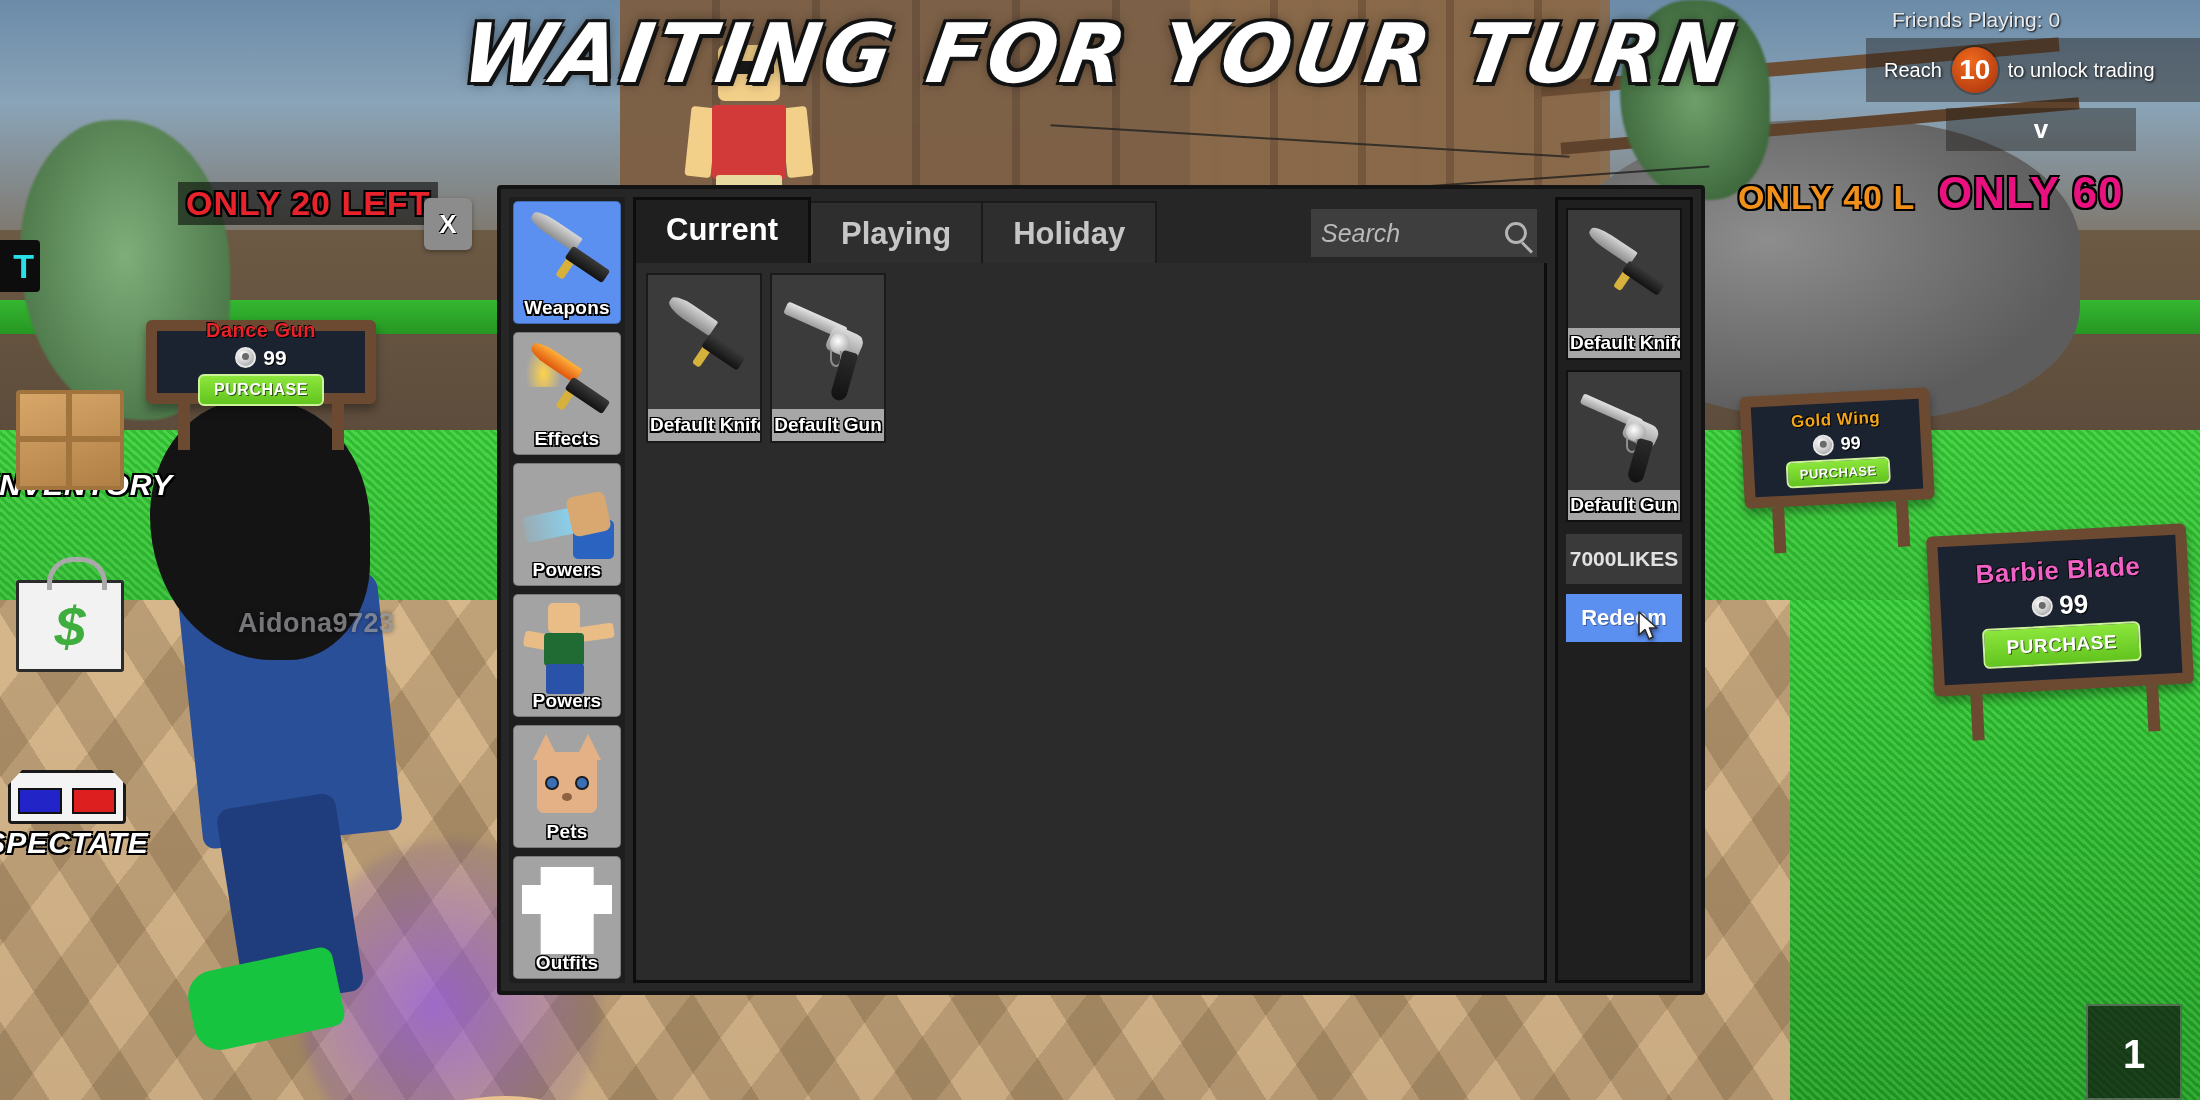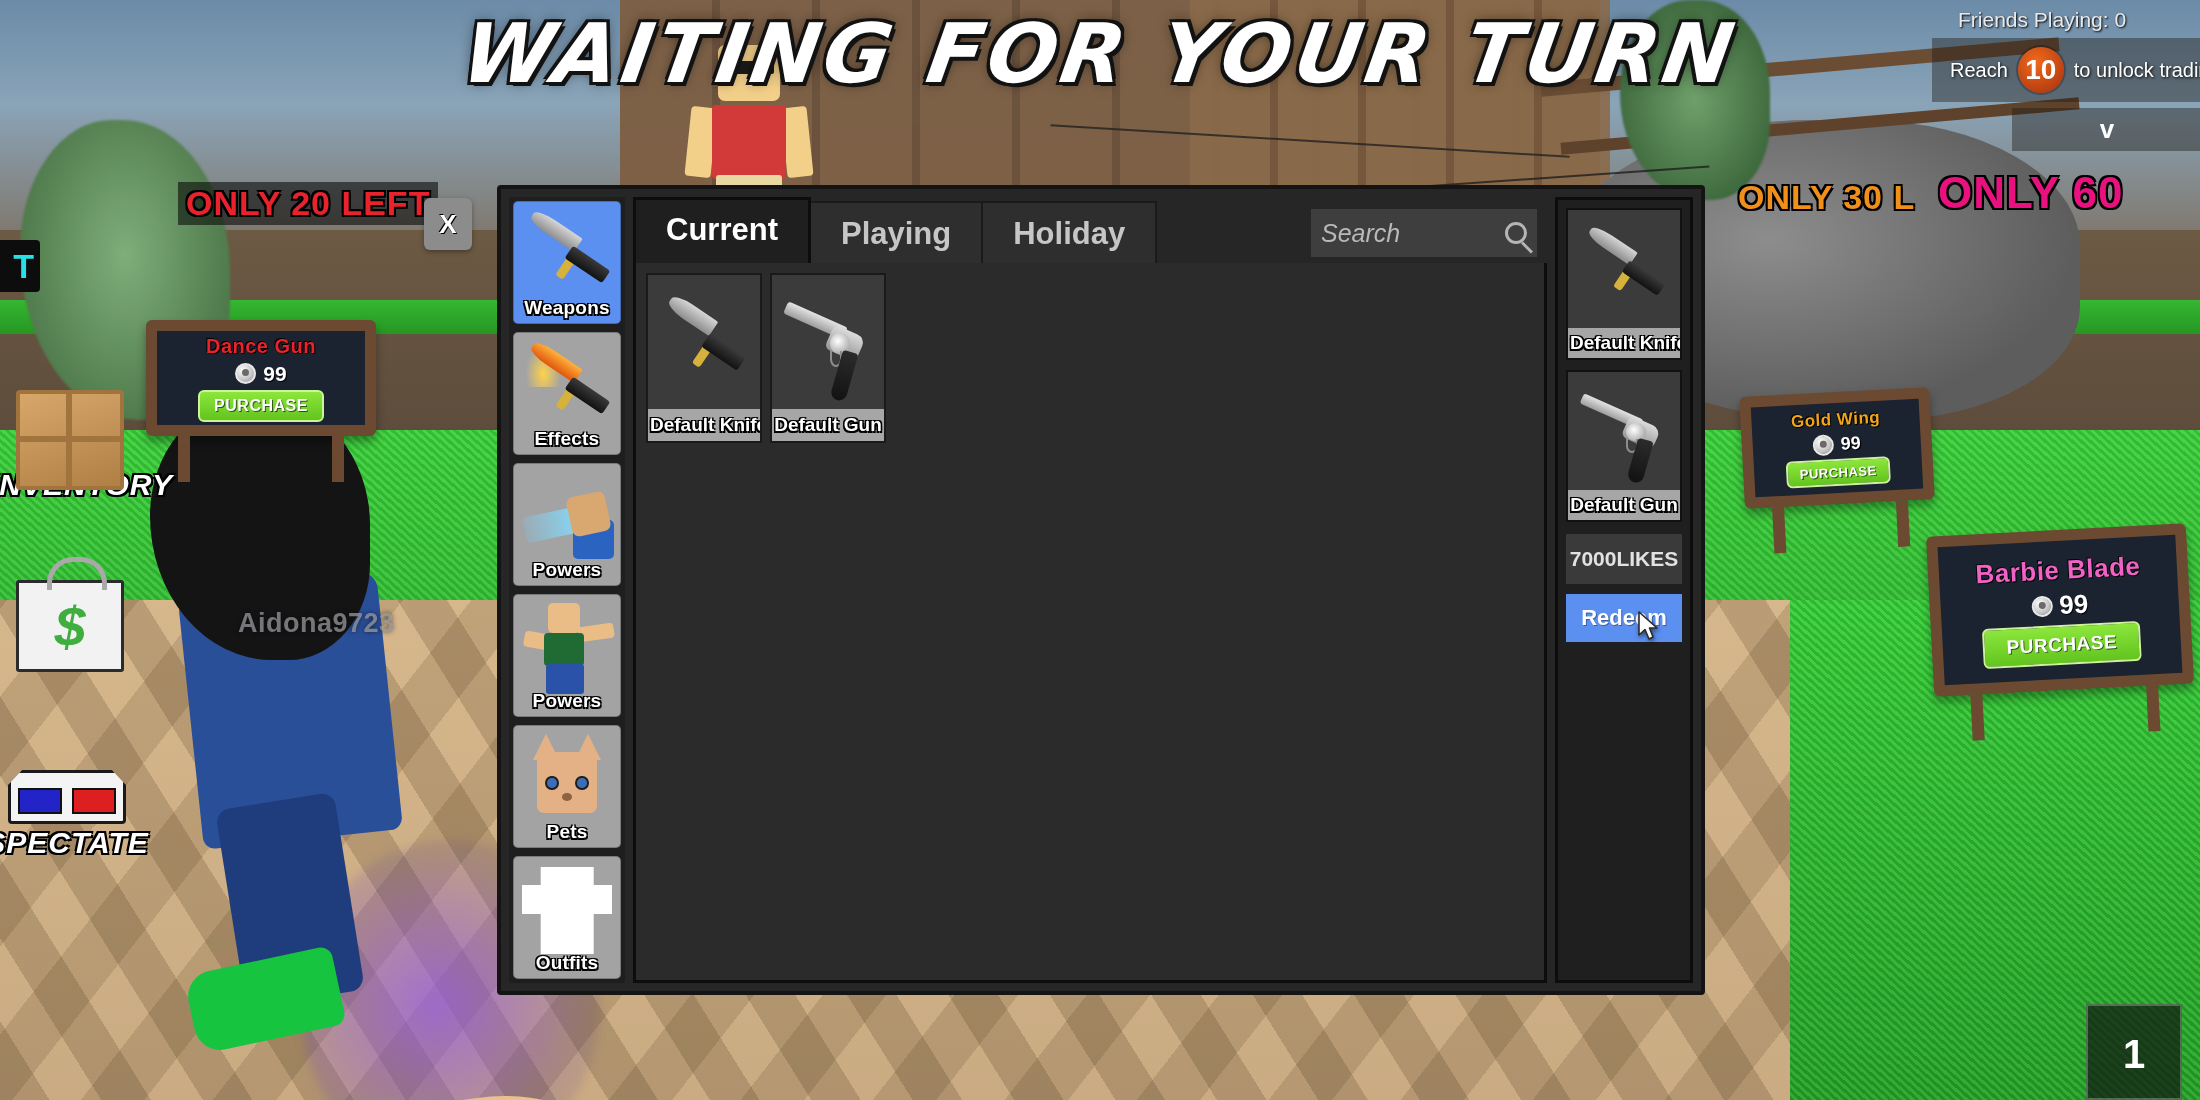--- a/index.html
+++ b/index.html
@@ -181,21 +181,21 @@
   .turn-title {
     position: absolute; left: 0; right: 0; top: 6px; text-align: center;
     font-size: 82px; font-weight: 900; font-style: italic; color: #fff;
     letter-spacing: 4px;
     transform: skewX(-9deg);
     text-shadow: 4px 4px 0 #121212, -3px -3px 0 #121212, 3px -3px 0 #121212, -3px 3px 0 #121212, 0 0 14px rgba(0,0,0,.6);
     font-family: "DejaVu Sans", sans-serif;
   }
 
   
-  .tr-wrap { position:absolute; right: 0; top: 6px; width: 268px; }
+  .tr-wrap { position:absolute; right: 0; top: 6px; width: 334px; }
   .friends-line { color:#e9e9e9; font-size: 21px; padding: 2px 0 6px 26px; text-shadow: 1px 1px 2px #000; }
   .trade-bar {
     background: rgba(30,26,22,.42); padding: 9px 14px 9px 18px;
     display:flex; align-items:center; gap:10px; white-space: nowrap;
   }
   .trade-bar .txt { color:#fff; font-size: 20px; text-shadow: 1px 1px 3px #000; }
   .trade-badge {
     width: 46px; height: 46px; border-radius: 50%; flex: none;
     background: radial-gradient(circle at 40% 32%, #f06a1d, #a62f0c);
     color: #fff; font-size: 28px; font-weight: 900; text-align:center; line-height: 46px;
@@ -417,32 +417,32 @@
     <div class="arm-fg"></div>
 
   </div>
   <div class="nametag">Aidona9723</div>
 
   <div class="tag-T">T</div>
 </div>
 
 <div class="only-banner" style="left:148px; top:182px; color:#e8232b; background:rgba(0,0,0,.55); padding:2px 8px;margin-left:30px;">ONLY 20 LEFT</div>
 <div class="stand" style="left:146px; top:320px; width:230px;">
-  <div class="board" style="height:116px;">
+  <div class="board" style="height:84px;">
     <div class="sname" style="color:#e8232b;">Dance Gun</div>
     <div class="price-row">
       <span class="coin"></span>
       <span class="price">99</span>
     </div>
     <div class="buy">PURCHASE</div>
   </div>
   <div class="legs"></div>
 </div>
 
-<div class="only-banner" style="left:1738px; top:178px; color:#f0901a;">ONLY 30 L</div>
+<div class="only-banner" style="left:1738px; top:178px; color:#f0901a;">ONLY 40 L</div>
 <div class="stand" style="left:1742px; top:392px; width:190px; transform:rotate(-3deg);">
   <div class="board" style="height:112px;">
     <div class="sname" style="color:#f0a51a; font-size:17px;">Gold Wing</div>
     <div class="price-row">
       <span class="coin"></span>
       <span class="price" style="font-size:18px;">99</span>
     </div>
     <div class="buy" style="font-size:13px; padding:4px 12px;">PURCHASE</div>
   </div>
   <div class="legs"></div>

